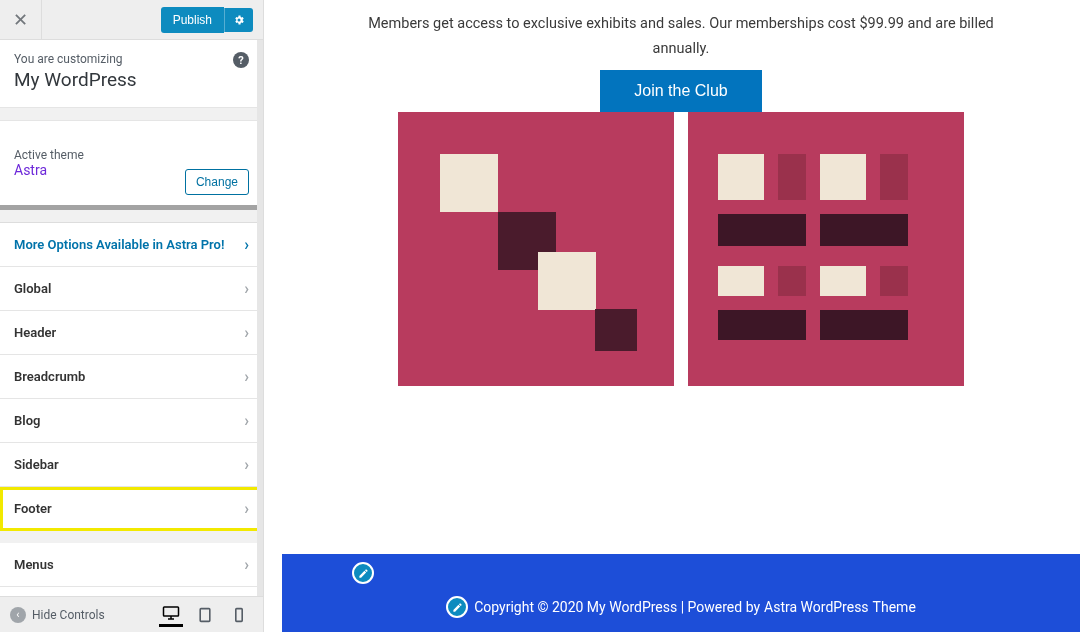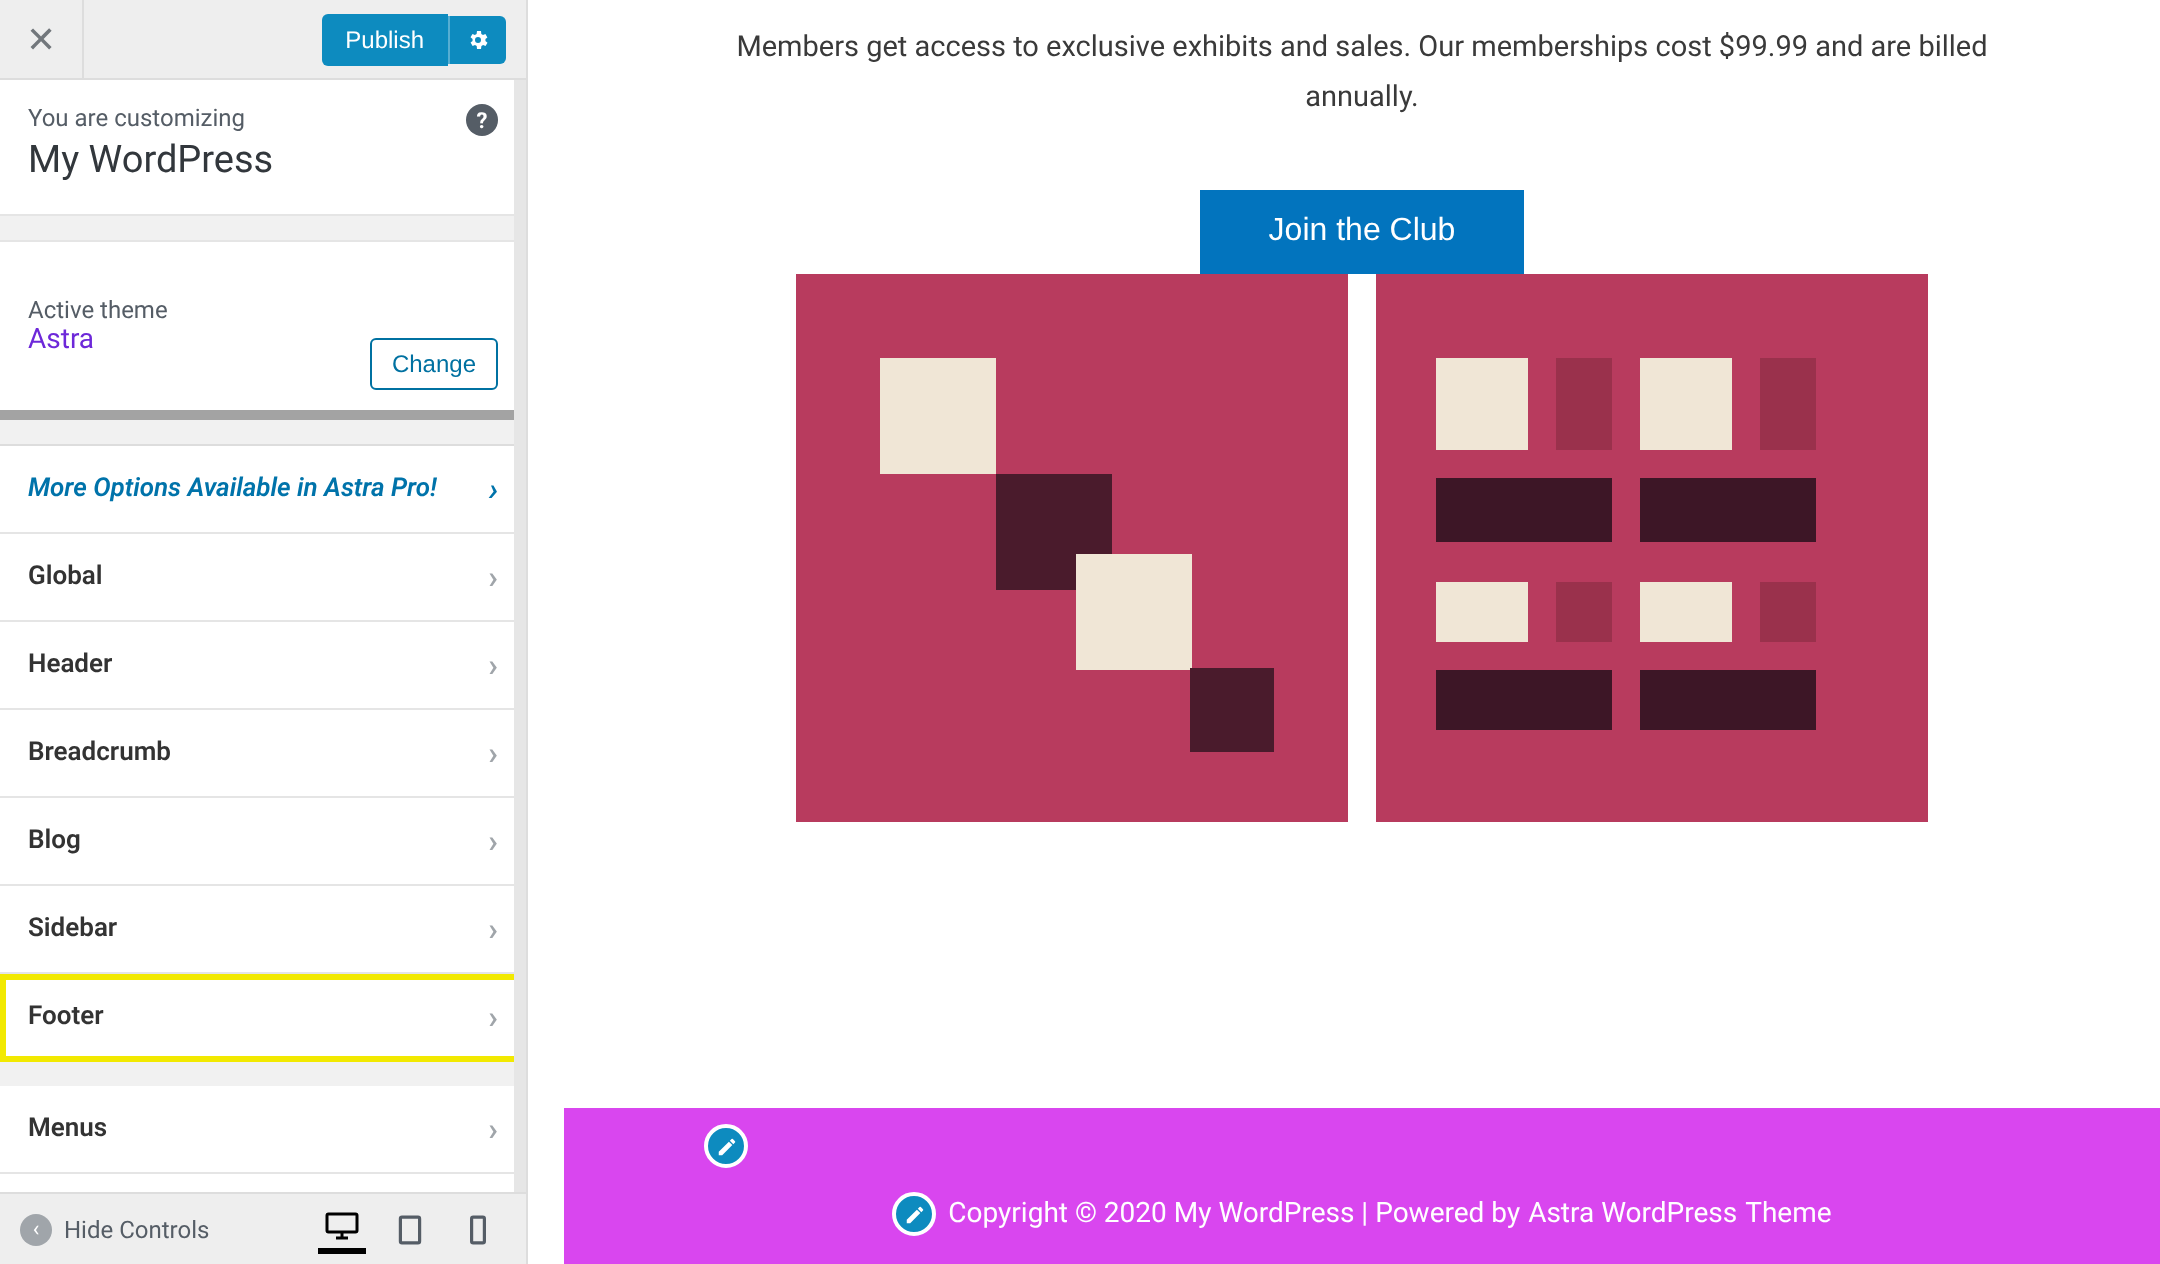--- a/index.html
+++ b/index.html
@@ -24,51 +24,51 @@
 .spacer-row { height: 12px; }
 
 .theme-row { background: #fff; padding: 10px 14px; border-top: 1px solid #e5e5e5; border-bottom: 5px solid #a3a3a3; display: flex; align-items: center; }
 .theme-row .left { flex: 1; font-size: 12px; color: #555d66; }
 .theme-row .left .name { font-size: 14px; color: #6d28d9; }
 .change-btn { border: 1px solid #0071a1; color: #0071a1; background: #fff; font-size: 12px; padding: 5px 10px; border-radius: 3px; cursor: pointer; margin-top: 38px; }
 
 .menu-list { flex: 1; overflow: hidden; }
 .menu-item { background: #fff; border-bottom: 1px solid #e5e5e5; padding: 12px 14px; font-size: 13px; color: #2c2f33; display: flex; align-items: center; justify-content: space-between; cursor: pointer; position: relative; }
 .menu-item .chev { color: #a0a5aa; font-size: 16px; }
-.menu-item.pro { color: #0073aa; font-weight: 600; border-top: 1px solid #ddd; font-style: italic; }
+.menu-item.pro { color: #0073aa; font-weight: 600; border-top: 1px solid #ddd; }
 .menu-item.pro .chev { color: #0073aa; }
 .menu-item.bold { font-weight: 600; color: #333; }
 .menu-item.highlight { outline: 3px solid #f2e900; outline-offset: -3px; }
 .menu-gap { height: 12px; }
 
 .panel-footer { height: 36px; background: #eee; border-top: 1px solid #ddd; display: flex; align-items: center; padding: 0 4px; }
 .hide-controls { flex: 1; display: flex; align-items: center; font-size: 12px; color: #555d66; cursor: pointer; gap: 6px; padding-left: 6px; }
 .hide-controls .circ { width: 16px; height: 16px; border-radius: 50%; background: #a0a5aa; color: #fff; display: flex; align-items: center; justify-content: center; font-size: 11px; }
 .device-btns { display: flex; gap: 10px; padding-right: 8px; }
 .device-btns .dev { width: 24px; height: 24px; display: flex; align-items: center; justify-content: center; color: #555d66; cursor: pointer; }
 .device-btns .dev.active { color: #000; border-bottom: 3px solid #000; }
 
 
 .preview { position: absolute; left: 282px; top: 0; right: 0; height: 632px; background: #fff; overflow: hidden; }
 .preview-inner { position: relative; width: 100%; height: 100%; }
 .members-text { text-align: center; color: #3a3a3a; font-size: 14.5px; padding: 12px 80px 0; line-height: 1.7; }
-.join-btn { display: block; margin: 34px auto 0; background: #0274be; color: #fff; border: none; padding: 12px 34px; font-size: 16px; cursor: pointer; }
+.join-btn { display: block; margin: 9px auto 0; background: #0274be; color: #fff; border: none; padding: 12px 34px; font-size: 16px; cursor: pointer; }
 
 .tiles-row { display: flex; justify-content: center; gap: 14px; margin-top: 0; }
 .tile { width: 276px; height: 274px; background: #b83b5e; position: relative; }
 
 
 .sqA { position: absolute; background: #f0e6d6; }
 .sqA.s1 { width: 58px; height: 58px; left: 42px; top: 42px; }
 .sqA.s2 { width: 58px; height: 58px; left: 100px; top: 100px; background: #4a1b2c; }
 .sqA.s3 { width: 58px; height: 58px; left: 140px; top: 140px; background: #f0e6d6; }
 .sqA.s4 { width: 42px; height: 42px; left: 197px; top: 197px; background: #4a1b2c; }
 
 
-.page-footer { position: absolute; left: 0; right: 0; bottom: 0; background: #d946ef; color: #fff; font-size: 14px; text-align: center; padding: 42px 10px 14px; }
+.page-footer { position: absolute; left: 0; right: 0; bottom: 0; background: #1d4ed8; color: #fff; font-size: 14px; text-align: center; padding: 42px 10px 14px; }
 .page-footer .line { display: inline-flex; align-items: center; gap: 4px; }
 .page-footer a { color: #fff; text-decoration: none; }
 .edit-pill { width: 22px; height: 22px; border-radius: 50%; background: #0d8bbf; border: 2px solid #fff; display: inline-flex; align-items: center; justify-content: center; vertical-align: middle; margin-right: 2px; }
 .edit-pill svg { display: block; }
 .edit-pill.top { position: absolute; left: 70px; top: 8px; }
 </style>
 </head>
 <body>
 
 <div class="panel">

